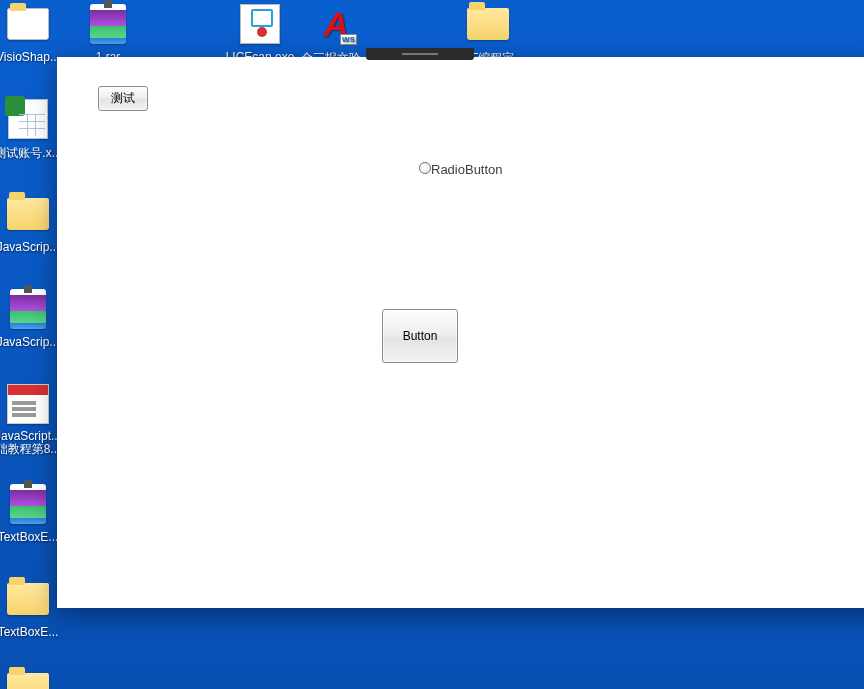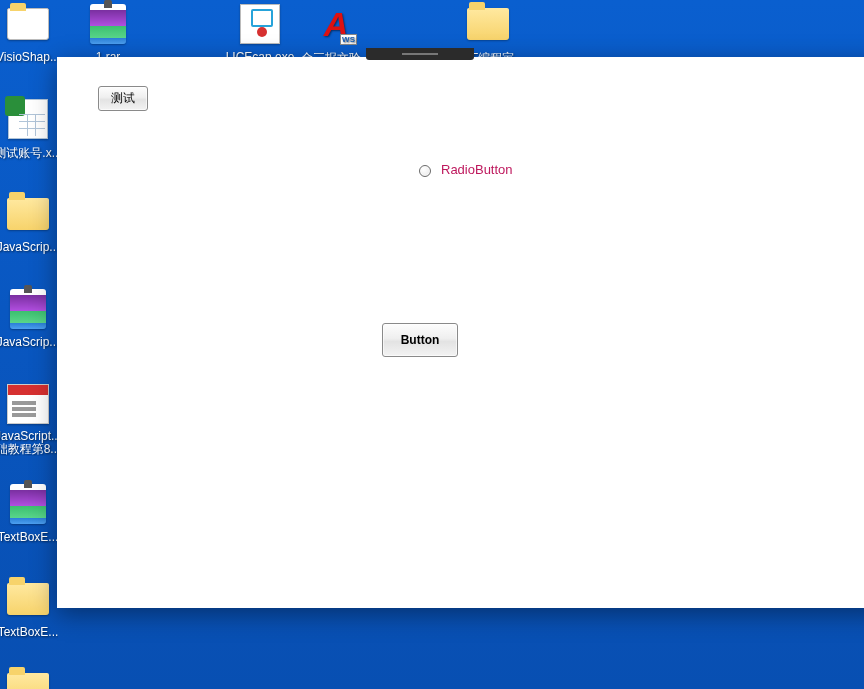--- a/index.html
+++ b/index.html
@@ -201,26 +201,26 @@
     font-family:"Microsoft YaHei","Segoe UI",Tahoma,sans-serif;
     font-size:12px;
     text-align:center;
     cursor:pointer;
     border-radius:3px;
     padding:3px 12px;
     box-shadow:0 0 0 1px rgba(255,255,255,0.6) inset;
   }
 
   .test-btn { position:absolute; left:41px; top:29px; }
-  .button-btn { position:absolute; left:325px; top:266px; width:76px; padding:9px 0;font-weight:bold;}
+  .button-btn { position:absolute; left:325px; top:252px; width:76px; padding:19px 0;}
 
   .radio-wrap {
     position:absolute; left:362px; top:105px;
-    display:flex; align-items:flex-end; gap:10px;
-    font-size:13px; color:#be185d;
+    display:flex; align-items:flex-start; gap:0;
+    font-size:13px; color:#404040;
   }
   .radio-circle {
     width:12px; height:12px;
     border:1px solid #6b6b6b;
     border-radius:50%;
     background:radial-gradient(circle at 35% 30%, #fff, #e7e7e7);
     box-shadow:0 0 0 1px rgba(255,255,255,0.6) inset;
   }
 
   .textbox {

